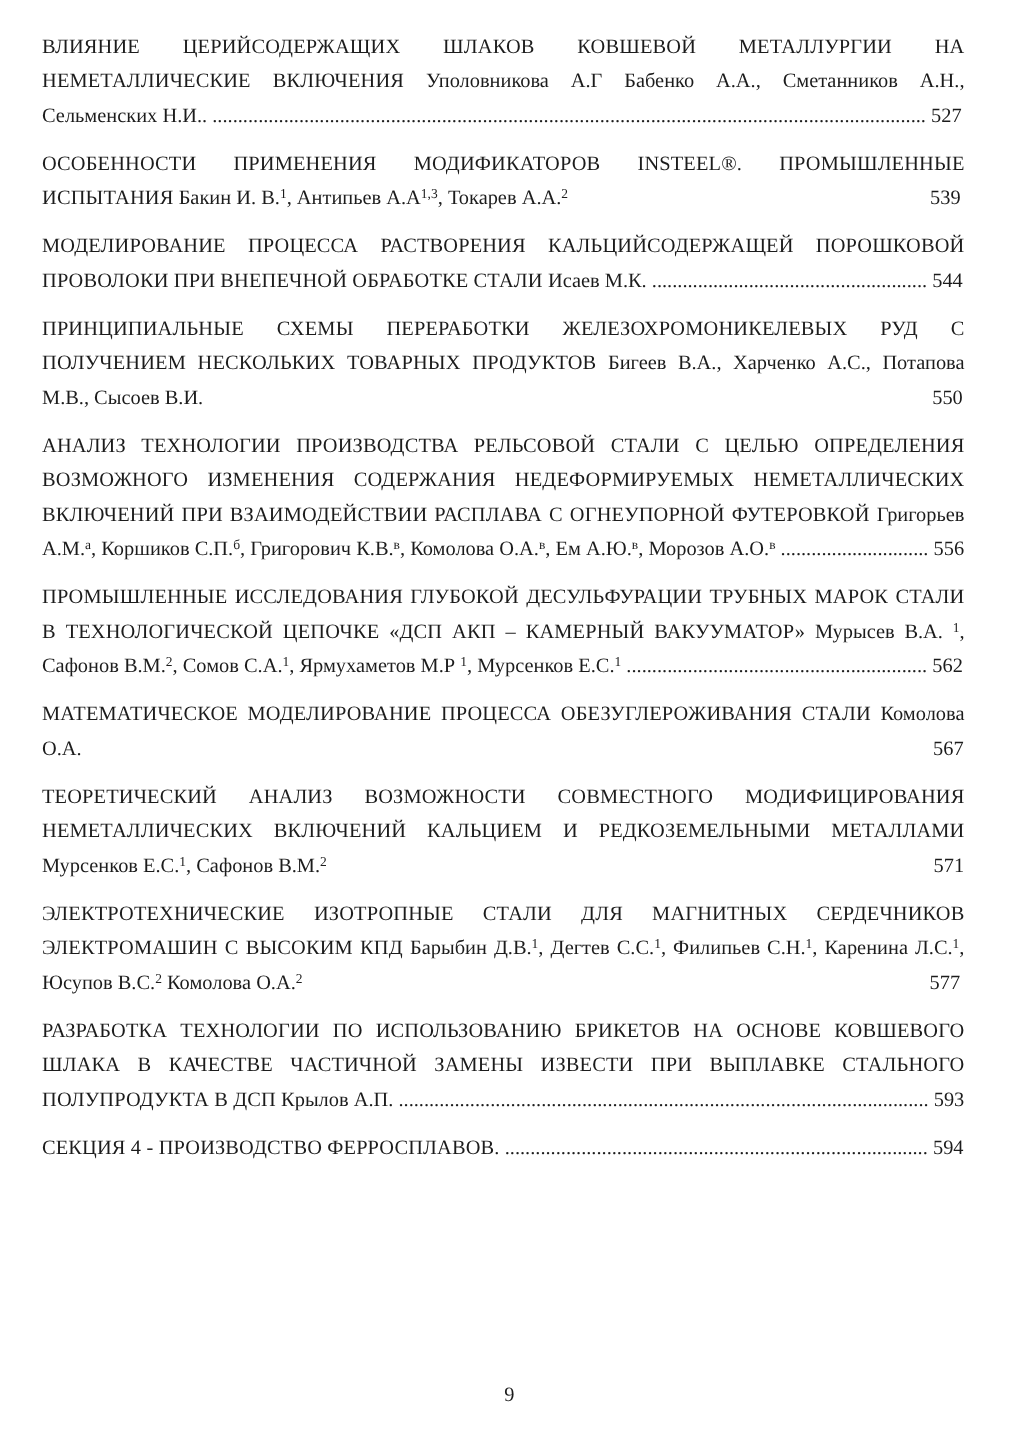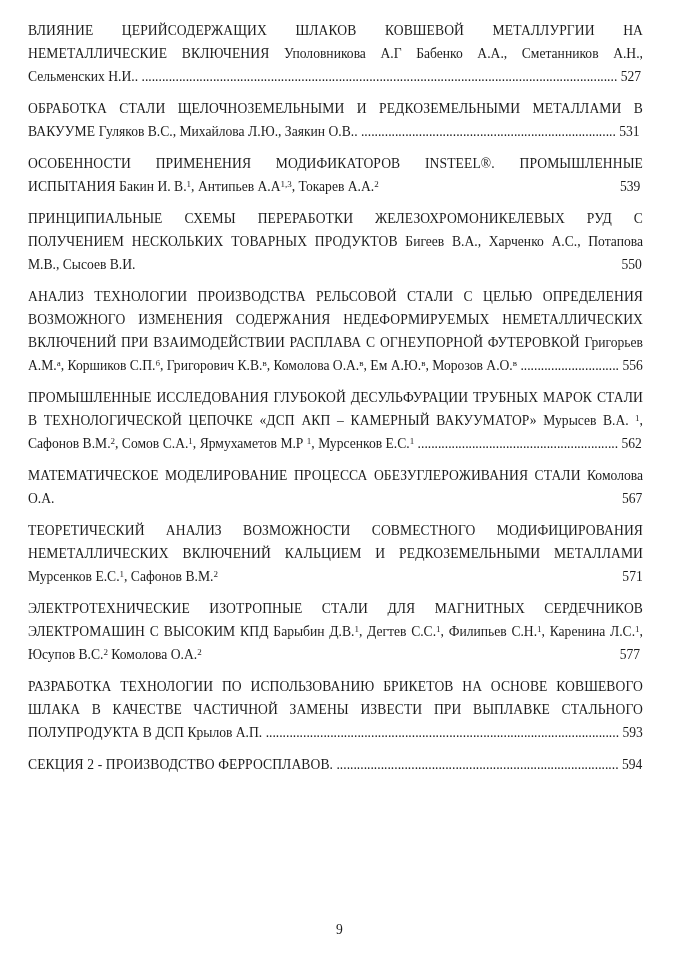--- a/index.html
+++ b/index.html
@@ -41,36 +41,36 @@
     color: #1c1c1c;
   }
 </style>
 </head>
 <body>
 
 <div class="page">
   <div>
   <p class="entry"><span class="title">ВЛИЯНИЕ ЦЕРИЙСОДЕРЖАЩИХ ШЛАКОВ КОВШЕВОЙ МЕТАЛЛУРГИИ НА НЕМЕТАЛЛИЧЕСКИЕ ВКЛЮЧЕНИЯ </span><span class="authors">Уполовникова А.Г Бабенко А.А., Сметанников А.Н., Сельменских Н.И..</span> <span class="leader">............................................................................................................................................</span> <span class="pagenum">527</span></p>
 
-  <p class="entry"><span class="title">ОБРАБОТКА СТАЛИ ЩЕЛОЧНОЗЕМЕЛЬНЫМИ И РЕДКОЗЕМЕЛЬНЫМИ МЕТАЛЛАМИ В ВАКУУМЕ </span><span class="authors">Гуляков В.С., Михайлова Л.Ю., Заякин О.В..</span> <span class="leader">...........................................................................</span> <span class="pagenum">531</span></p>
 
   <p class="entry"><span class="title">ОСОБЕННОСТИ ПРИМЕНЕНИЯ МОДИФИКАТОРОВ INSTEEL®. ПРОМЫШЛЕННЫЕ ИСПЫТАНИЯ </span><span class="authors">Бакин И. В.<sup>1</sup>, Антипьев А.А<sup>1,3</sup>, Токарев А.А.<sup>2</sup></span> <span class="leader">&nbsp;&nbsp;&nbsp;&nbsp;&nbsp;&nbsp;&nbsp;&nbsp;&nbsp;&nbsp;&nbsp;&nbsp;&nbsp;&nbsp;&nbsp;&nbsp;&nbsp;&nbsp;&nbsp;&nbsp;&nbsp;&nbsp;&nbsp;&nbsp;&nbsp;&nbsp;&nbsp;&nbsp;&nbsp;&nbsp;&nbsp;&nbsp;&nbsp;&nbsp;&nbsp;&nbsp;&nbsp;&nbsp;&nbsp;&nbsp;&nbsp;&nbsp;&nbsp;&nbsp;&nbsp;&nbsp;&nbsp;&nbsp;&nbsp;&nbsp;&nbsp;&nbsp;&nbsp;&nbsp;&nbsp;&nbsp;&nbsp;&nbsp;&nbsp;&nbsp;&nbsp;&nbsp;&nbsp;&nbsp;&nbsp;&nbsp;&nbsp;&nbsp;&nbsp;</span> <span class="pagenum">539</span></p>
 
+  <p class="entry"><span class="title">МОДЕЛИРОВАНИЕ ПРОЦЕССА РАСТВОРЕНИЯ КАЛЬЦИЙСОДЕРЖАЩЕЙ ПОРОШКОВОЙ ПРОВОЛОКИ ПРИ ВНЕПЕЧНОЙ ОБРАБОТКЕ СТАЛИ </span><span class="authors">Исаев М.К.</span> <span class="leader">......................................................</span> <span class="pagenum">544</span></p>
 
   <p class="entry"><span class="title">ПРИНЦИПИАЛЬНЫЕ СХЕМЫ ПЕРЕРАБОТКИ ЖЕЛЕЗОХРОМОНИКЕЛЕВЫХ РУД С ПОЛУЧЕНИЕМ НЕСКОЛЬКИХ ТОВАРНЫХ ПРОДУКТОВ </span><span class="authors">Бигеев В.А., Харченко А.С., Потапова М.В., Сысоев В.И.</span> <span class="leader">&nbsp;&nbsp;&nbsp;&nbsp;&nbsp;&nbsp;&nbsp;&nbsp;&nbsp;&nbsp;&nbsp;&nbsp;&nbsp;&nbsp;&nbsp;&nbsp;&nbsp;&nbsp;&nbsp;&nbsp;&nbsp;&nbsp;&nbsp;&nbsp;&nbsp;&nbsp;&nbsp;&nbsp;&nbsp;&nbsp;&nbsp;&nbsp;&nbsp;&nbsp;&nbsp;&nbsp;&nbsp;&nbsp;&nbsp;&nbsp;&nbsp;&nbsp;&nbsp;&nbsp;&nbsp;&nbsp;&nbsp;&nbsp;&nbsp;&nbsp;&nbsp;&nbsp;&nbsp;&nbsp;&nbsp;&nbsp;&nbsp;&nbsp;&nbsp;&nbsp;&nbsp;&nbsp;&nbsp;&nbsp;&nbsp;&nbsp;&nbsp;&nbsp;&nbsp;&nbsp;&nbsp;&nbsp;&nbsp;&nbsp;&nbsp;&nbsp;&nbsp;&nbsp;&nbsp;&nbsp;&nbsp;&nbsp;&nbsp;&nbsp;&nbsp;&nbsp;&nbsp;&nbsp;&nbsp;&nbsp;&nbsp;&nbsp;&nbsp;&nbsp;&nbsp;&nbsp;&nbsp;&nbsp;&nbsp;&nbsp;&nbsp;&nbsp;&nbsp;&nbsp;&nbsp;&nbsp;&nbsp;&nbsp;&nbsp;&nbsp;&nbsp;&nbsp;&nbsp;&nbsp;&nbsp;&nbsp;&nbsp;&nbsp;&nbsp;&nbsp;&nbsp;&nbsp;&nbsp;&nbsp;&nbsp;&nbsp;&nbsp;&nbsp;&nbsp;&nbsp;&nbsp;&nbsp;&nbsp;&nbsp;&nbsp;&nbsp;&nbsp;&nbsp;&nbsp;&nbsp;&nbsp;</span> <span class="pagenum">550</span></p>
 
   <p class="entry"><span class="title">АНАЛИЗ ТЕХНОЛОГИИ ПРОИЗВОДСТВА РЕЛЬСОВОЙ СТАЛИ С ЦЕЛЬЮ ОПРЕДЕЛЕНИЯ ВОЗМОЖНОГО ИЗМЕНЕНИЯ СОДЕРЖАНИЯ НЕДЕФОРМИРУЕМЫХ НЕМЕТАЛЛИЧЕСКИХ ВКЛЮЧЕНИЙ ПРИ ВЗАИМОДЕЙСТВИИ РАСПЛАВА С ОГНЕУПОРНОЙ ФУТЕРОВКОЙ </span><span class="authors">Григорьев А.М.<sup>а</sup>, Коршиков С.П.<sup>б</sup>, Григорович К.В.<sup>в</sup>, Комолова О.А.<sup>в</sup>, Ем А.Ю.<sup>в</sup>, Морозов А.О.<sup>в</sup></span> <span class="leader">.............................</span> <span class="pagenum">556</span></p>
 
   <p class="entry"><span class="title">ПРОМЫШЛЕННЫЕ ИССЛЕДОВАНИЯ ГЛУБОКОЙ ДЕСУЛЬФУРАЦИИ ТРУБНЫХ МАРОК СТАЛИ В ТЕХНОЛОГИЧЕСКОЙ ЦЕПОЧКЕ «ДСП АКП – КАМЕРНЫЙ ВАКУУМАТОР» </span><span class="authors">Мурысев В.А. <sup>1</sup>, Сафонов В.М.<sup>2</sup>, Сомов С.А.<sup>1</sup>, Ярмухаметов М.Р <sup>1</sup>, Мурсенков Е.С.<sup>1</sup></span> <span class="leader">...........................................................</span> <span class="pagenum">562</span></p>
 
   <p class="entry"><span class="title">МАТЕМАТИЧЕСКОЕ МОДЕЛИРОВАНИЕ ПРОЦЕССА ОБЕЗУГЛЕРОЖИВАНИЯ СТАЛИ </span><span class="authors">Комолова О.А.</span> <span class="leader">&nbsp;&nbsp;&nbsp;&nbsp;&nbsp;&nbsp;&nbsp;&nbsp;&nbsp;&nbsp;&nbsp;&nbsp;&nbsp;&nbsp;&nbsp;&nbsp;&nbsp;&nbsp;&nbsp;&nbsp;&nbsp;&nbsp;&nbsp;&nbsp;&nbsp;&nbsp;&nbsp;&nbsp;&nbsp;&nbsp;&nbsp;&nbsp;&nbsp;&nbsp;&nbsp;&nbsp;&nbsp;&nbsp;&nbsp;&nbsp;&nbsp;&nbsp;&nbsp;&nbsp;&nbsp;&nbsp;&nbsp;&nbsp;&nbsp;&nbsp;&nbsp;&nbsp;&nbsp;&nbsp;&nbsp;&nbsp;&nbsp;&nbsp;&nbsp;&nbsp;&nbsp;&nbsp;&nbsp;&nbsp;&nbsp;&nbsp;&nbsp;&nbsp;&nbsp;&nbsp;&nbsp;&nbsp;&nbsp;&nbsp;&nbsp;&nbsp;&nbsp;&nbsp;&nbsp;&nbsp;&nbsp;&nbsp;&nbsp;&nbsp;&nbsp;&nbsp;&nbsp;&nbsp;&nbsp;&nbsp;&nbsp;&nbsp;&nbsp;&nbsp;&nbsp;&nbsp;&nbsp;&nbsp;&nbsp;&nbsp;&nbsp;&nbsp;&nbsp;&nbsp;&nbsp;&nbsp;&nbsp;&nbsp;&nbsp;&nbsp;&nbsp;&nbsp;&nbsp;&nbsp;&nbsp;&nbsp;&nbsp;&nbsp;&nbsp;&nbsp;&nbsp;&nbsp;&nbsp;&nbsp;&nbsp;&nbsp;&nbsp;&nbsp;&nbsp;&nbsp;&nbsp;&nbsp;&nbsp;&nbsp;&nbsp;&nbsp;&nbsp;&nbsp;&nbsp;&nbsp;&nbsp;&nbsp;&nbsp;&nbsp;&nbsp;&nbsp;&nbsp;&nbsp;&nbsp;&nbsp;&nbsp;&nbsp;&nbsp;&nbsp;&nbsp;&nbsp;&nbsp;&nbsp;&nbsp;&nbsp;&nbsp;&nbsp;&nbsp;&nbsp;&nbsp;</span> <span class="pagenum">567</span></p>
 
   <p class="entry"><span class="title">ТЕОРЕТИЧЕСКИЙ АНАЛИЗ ВОЗМОЖНОСТИ СОВМЕСТНОГО МОДИФИЦИРОВАНИЯ НЕМЕТАЛЛИЧЕСКИХ ВКЛЮЧЕНИЙ КАЛЬЦИЕМ И РЕДКОЗЕМЕЛЬНЫМИ МЕТАЛЛАМИ </span><span class="authors">Мурсенков Е.С.<sup>1</sup>, Сафонов В.М.<sup>2</sup></span> <span class="leader">&nbsp;&nbsp;&nbsp;&nbsp;&nbsp;&nbsp;&nbsp;&nbsp;&nbsp;&nbsp;&nbsp;&nbsp;&nbsp;&nbsp;&nbsp;&nbsp;&nbsp;&nbsp;&nbsp;&nbsp;&nbsp;&nbsp;&nbsp;&nbsp;&nbsp;&nbsp;&nbsp;&nbsp;&nbsp;&nbsp;&nbsp;&nbsp;&nbsp;&nbsp;&nbsp;&nbsp;&nbsp;&nbsp;&nbsp;&nbsp;&nbsp;&nbsp;&nbsp;&nbsp;&nbsp;&nbsp;&nbsp;&nbsp;&nbsp;&nbsp;&nbsp;&nbsp;&nbsp;&nbsp;&nbsp;&nbsp;&nbsp;&nbsp;&nbsp;&nbsp;&nbsp;&nbsp;&nbsp;&nbsp;&nbsp;&nbsp;&nbsp;&nbsp;&nbsp;&nbsp;&nbsp;&nbsp;&nbsp;&nbsp;&nbsp;&nbsp;&nbsp;&nbsp;&nbsp;&nbsp;&nbsp;&nbsp;&nbsp;&nbsp;&nbsp;&nbsp;&nbsp;&nbsp;&nbsp;&nbsp;&nbsp;&nbsp;&nbsp;&nbsp;&nbsp;&nbsp;&nbsp;&nbsp;&nbsp;&nbsp;&nbsp;&nbsp;&nbsp;&nbsp;&nbsp;&nbsp;&nbsp;&nbsp;&nbsp;&nbsp;&nbsp;&nbsp;&nbsp;&nbsp;&nbsp;&nbsp;&nbsp;</span> <span class="pagenum">571</span></p>
 
   <p class="entry"><span class="title">ЭЛЕКТРОТЕХНИЧЕСКИЕ ИЗОТРОПНЫЕ СТАЛИ ДЛЯ МАГНИТНЫХ СЕРДЕЧНИКОВ ЭЛЕКТРОМАШИН С ВЫСОКИМ КПД </span><span class="authors">Барыбин Д.В.<sup>1</sup>, Дегтев С.С.<sup>1</sup>, Филипьев С.Н.<sup>1</sup>, Каренина Л.С.<sup>1</sup>, Юсупов В.С.<sup>2</sup> Комолова О.А.<sup>2</sup></span> <span class="leader">&nbsp;&nbsp;&nbsp;&nbsp;&nbsp;&nbsp;&nbsp;&nbsp;&nbsp;&nbsp;&nbsp;&nbsp;&nbsp;&nbsp;&nbsp;&nbsp;&nbsp;&nbsp;&nbsp;&nbsp;&nbsp;&nbsp;&nbsp;&nbsp;&nbsp;&nbsp;&nbsp;&nbsp;&nbsp;&nbsp;&nbsp;&nbsp;&nbsp;&nbsp;&nbsp;&nbsp;&nbsp;&nbsp;&nbsp;&nbsp;&nbsp;&nbsp;&nbsp;&nbsp;&nbsp;&nbsp;&nbsp;&nbsp;&nbsp;&nbsp;&nbsp;&nbsp;&nbsp;&nbsp;&nbsp;&nbsp;&nbsp;&nbsp;&nbsp;&nbsp;&nbsp;&nbsp;&nbsp;&nbsp;&nbsp;&nbsp;&nbsp;&nbsp;&nbsp;&nbsp;&nbsp;&nbsp;&nbsp;&nbsp;&nbsp;&nbsp;&nbsp;&nbsp;&nbsp;&nbsp;&nbsp;&nbsp;&nbsp;&nbsp;&nbsp;&nbsp;&nbsp;&nbsp;&nbsp;&nbsp;&nbsp;&nbsp;&nbsp;&nbsp;&nbsp;&nbsp;&nbsp;&nbsp;&nbsp;&nbsp;&nbsp;&nbsp;&nbsp;&nbsp;&nbsp;&nbsp;&nbsp;&nbsp;&nbsp;&nbsp;&nbsp;&nbsp;&nbsp;&nbsp;&nbsp;&nbsp;&nbsp;&nbsp;&nbsp;&nbsp;&nbsp;</span> <span class="pagenum">577</span></p>
 
   <p class="entry"><span class="title">РАЗРАБОТКА ТЕХНОЛОГИИ ПО ИСПОЛЬЗОВАНИЮ БРИКЕТОВ НА ОСНОВЕ КОВШЕВОГО ШЛАКА В КАЧЕСТВЕ ЧАСТИЧНОЙ ЗАМЕНЫ ИЗВЕСТИ ПРИ ВЫПЛАВКЕ СТАЛЬНОГО ПОЛУПРОДУКТА В ДСП </span><span class="authors">Крылов А.П.</span> <span class="leader">........................................................................................................</span> <span class="pagenum">593</span></p>
 
-  <p class="entry"><span class="title">СЕКЦИЯ 2 - ПРОИЗВОДСТВО ФЕРРОСПЛАВОВ.</span><span class="authors"></span> <span class="leader">...................................................................................</span> <span class="pagenum">594</span></p>
+  <p class="entry"><span class="title">СЕКЦИЯ 4 - ПРОИЗВОДСТВО ФЕРРОСПЛАВОВ.</span><span class="authors"></span> <span class="leader">...................................................................................</span> <span class="pagenum">594</span></p>
 
 </div>
   <div class="footer">9</div>
 </div>
 
 </body></html>

